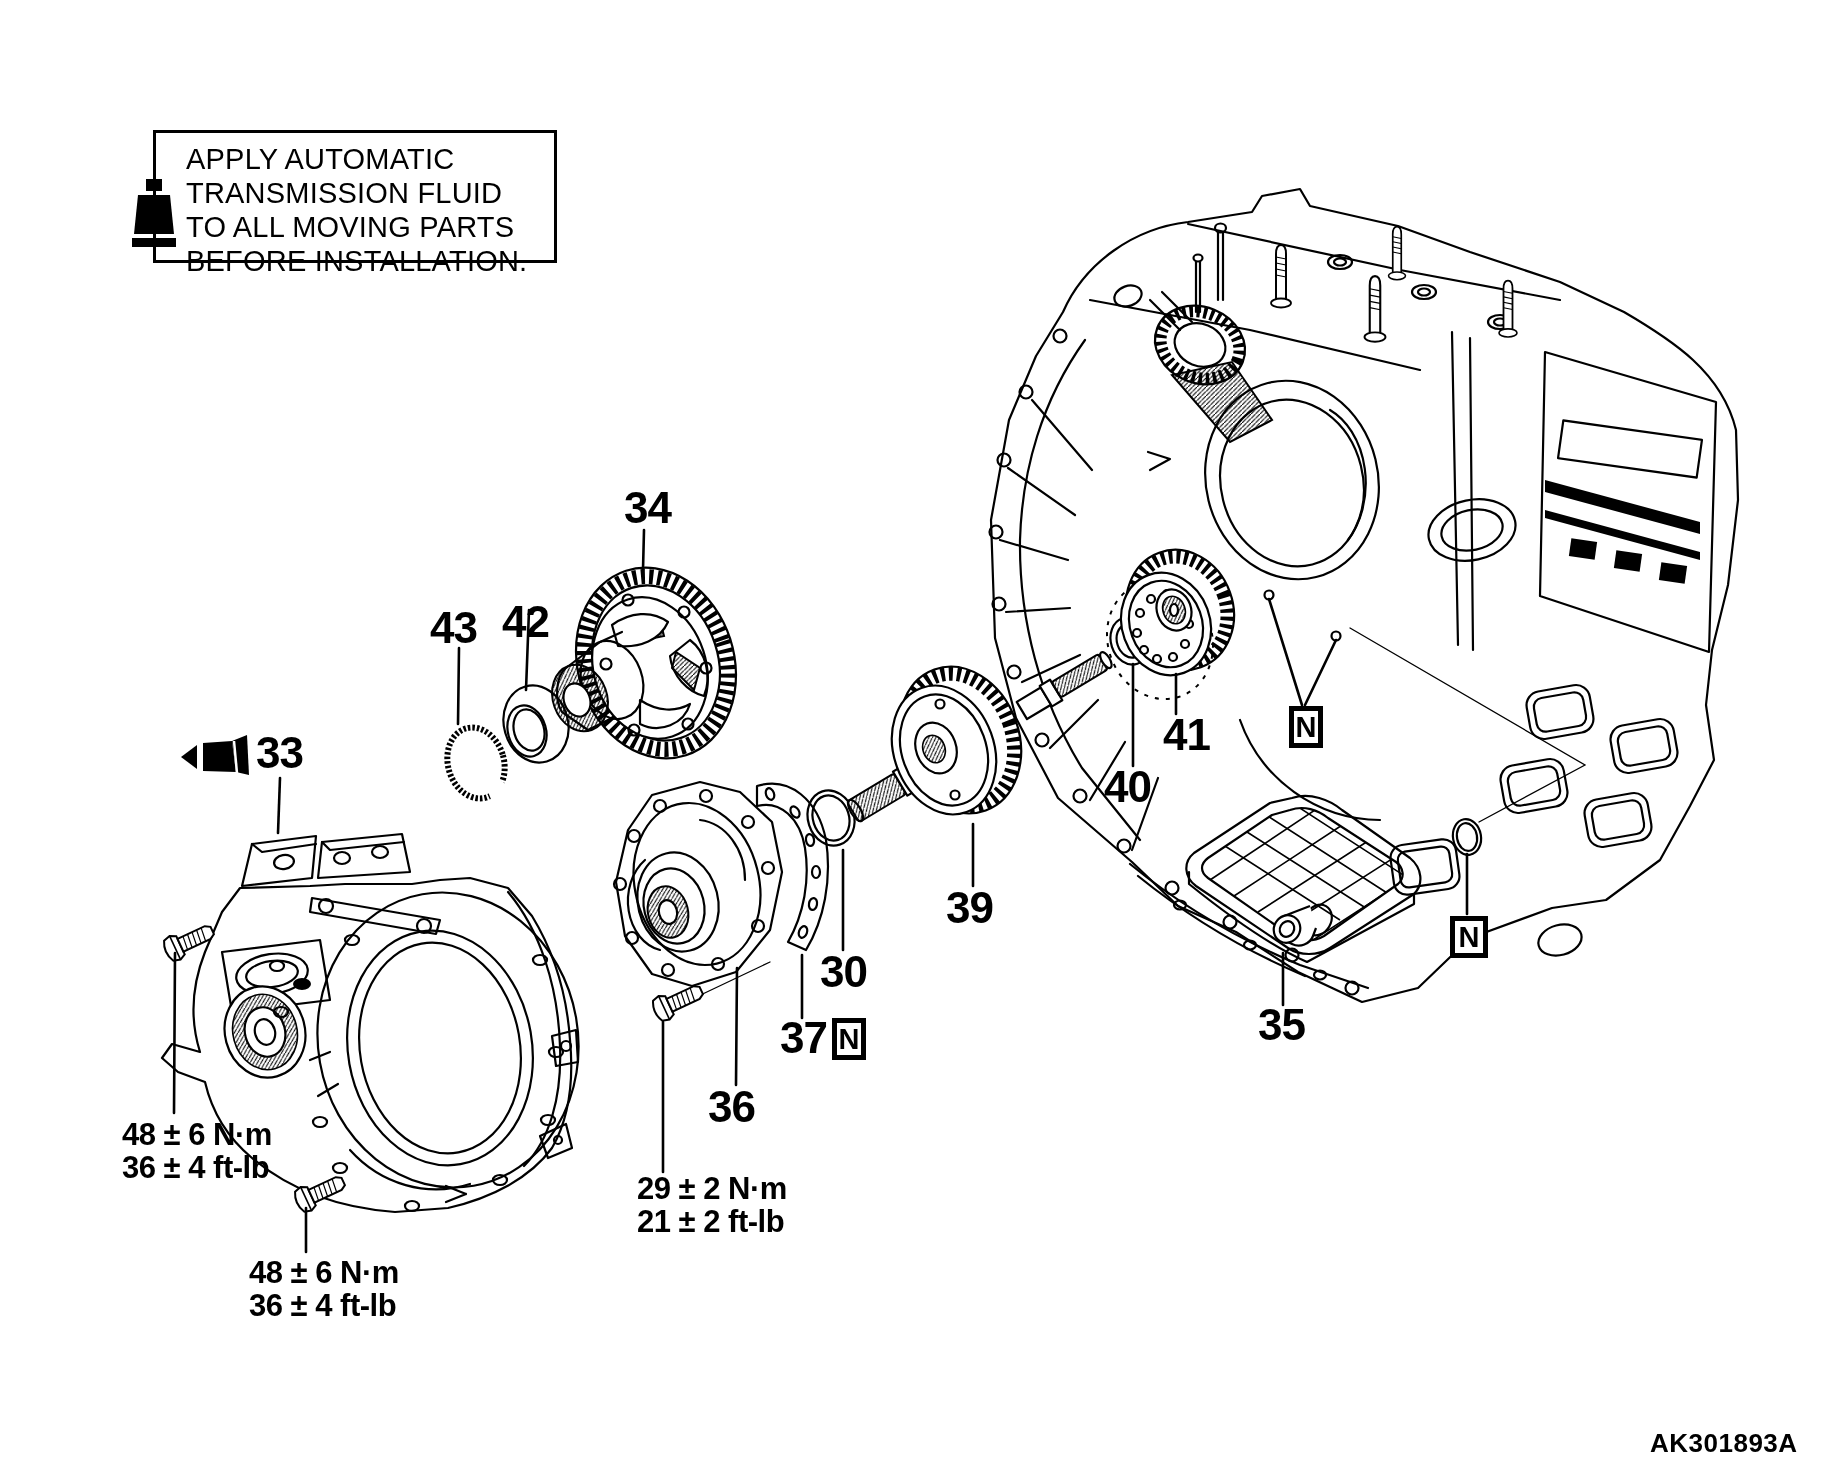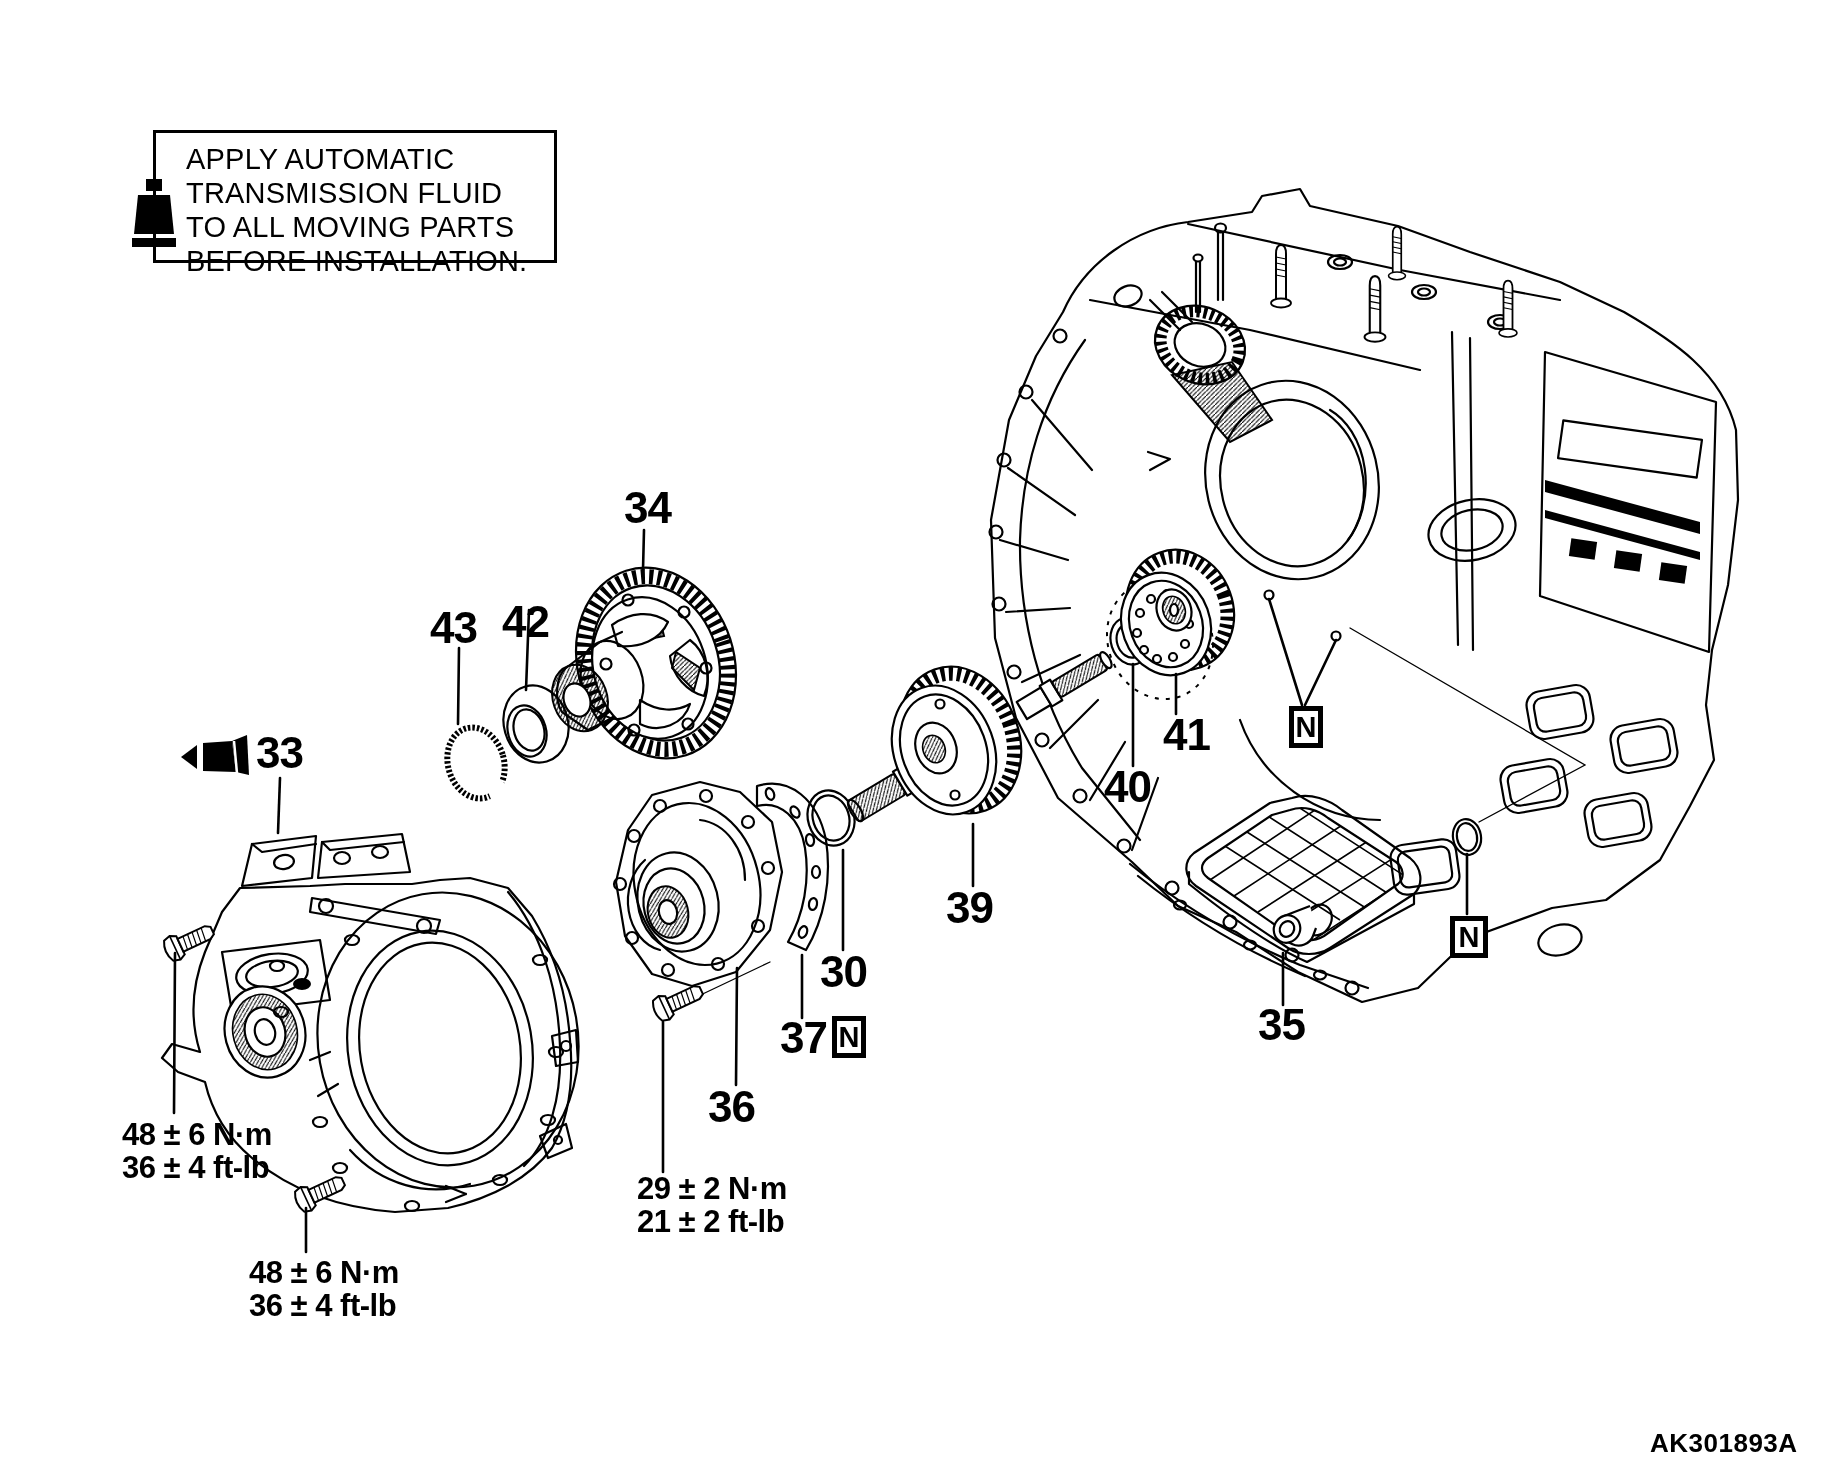--- a/index.html
+++ b/index.html
@@ -9,21 +9,21 @@
   
   .s{fill:none;stroke:#000;stroke-width:2.2;stroke-linecap:round;stroke-linejoin:round;}
   .sthin{fill:none;stroke:#000;stroke-width:1.3;stroke-linecap:round;}
   .lead{fill:none;stroke:#000;stroke-width:2.6;stroke-linecap:round;}
   .wh{fill:#ffffff;stroke:#000;stroke-width:2.2;stroke-linejoin:round;}
   .bk{fill:#000;stroke:none;}
   .teeth{fill:none;stroke:#000;stroke-linecap:butt;}
   .hatchf{fill:url(#hatchDense);stroke:#000;stroke-width:2;}
   
   .callout{position:absolute;font-size:44px;font-weight:bold;letter-spacing:-1px;line-height:1;white-space:nowrap;}
-  .ncombo{position:absolute;display:flex;align-items:flex-start;gap:5px;}
+  .ncombo{position:absolute;display:flex;align-items:flex-end;gap:5px;}
   .nbadge{display:inline-block;box-sizing:border-box;width:34px;height:42px;border:5px solid #000;
           font-size:29px;font-weight:bold;line-height:32px;text-align:center;background:#fff;}
   .nbadge-abs{position:absolute;box-sizing:border-box;width:34px;height:42px;border:5px solid #000;
           font-size:29px;font-weight:bold;line-height:32px;text-align:center;background:#fff;}
   .torque{position:absolute;font-size:31px;font-weight:bold;line-height:33px;letter-spacing:-0.5px;white-space:nowrap;margin-left:25px;}
   .notebox{position:absolute;left:153px;top:130px;width:404px;height:133px;border:3px solid #000;
            box-sizing:border-box;padding:9px 6px 6px 30px;}
   .notebox .nline{display:block;font-size:29px;line-height:34px;letter-spacing:0.2px;white-space:nowrap;}
   .figcode{position:absolute;left:1650px;top:1428px;font-size:26px;font-weight:bold;letter-spacing:0.5px;}
 </style>

